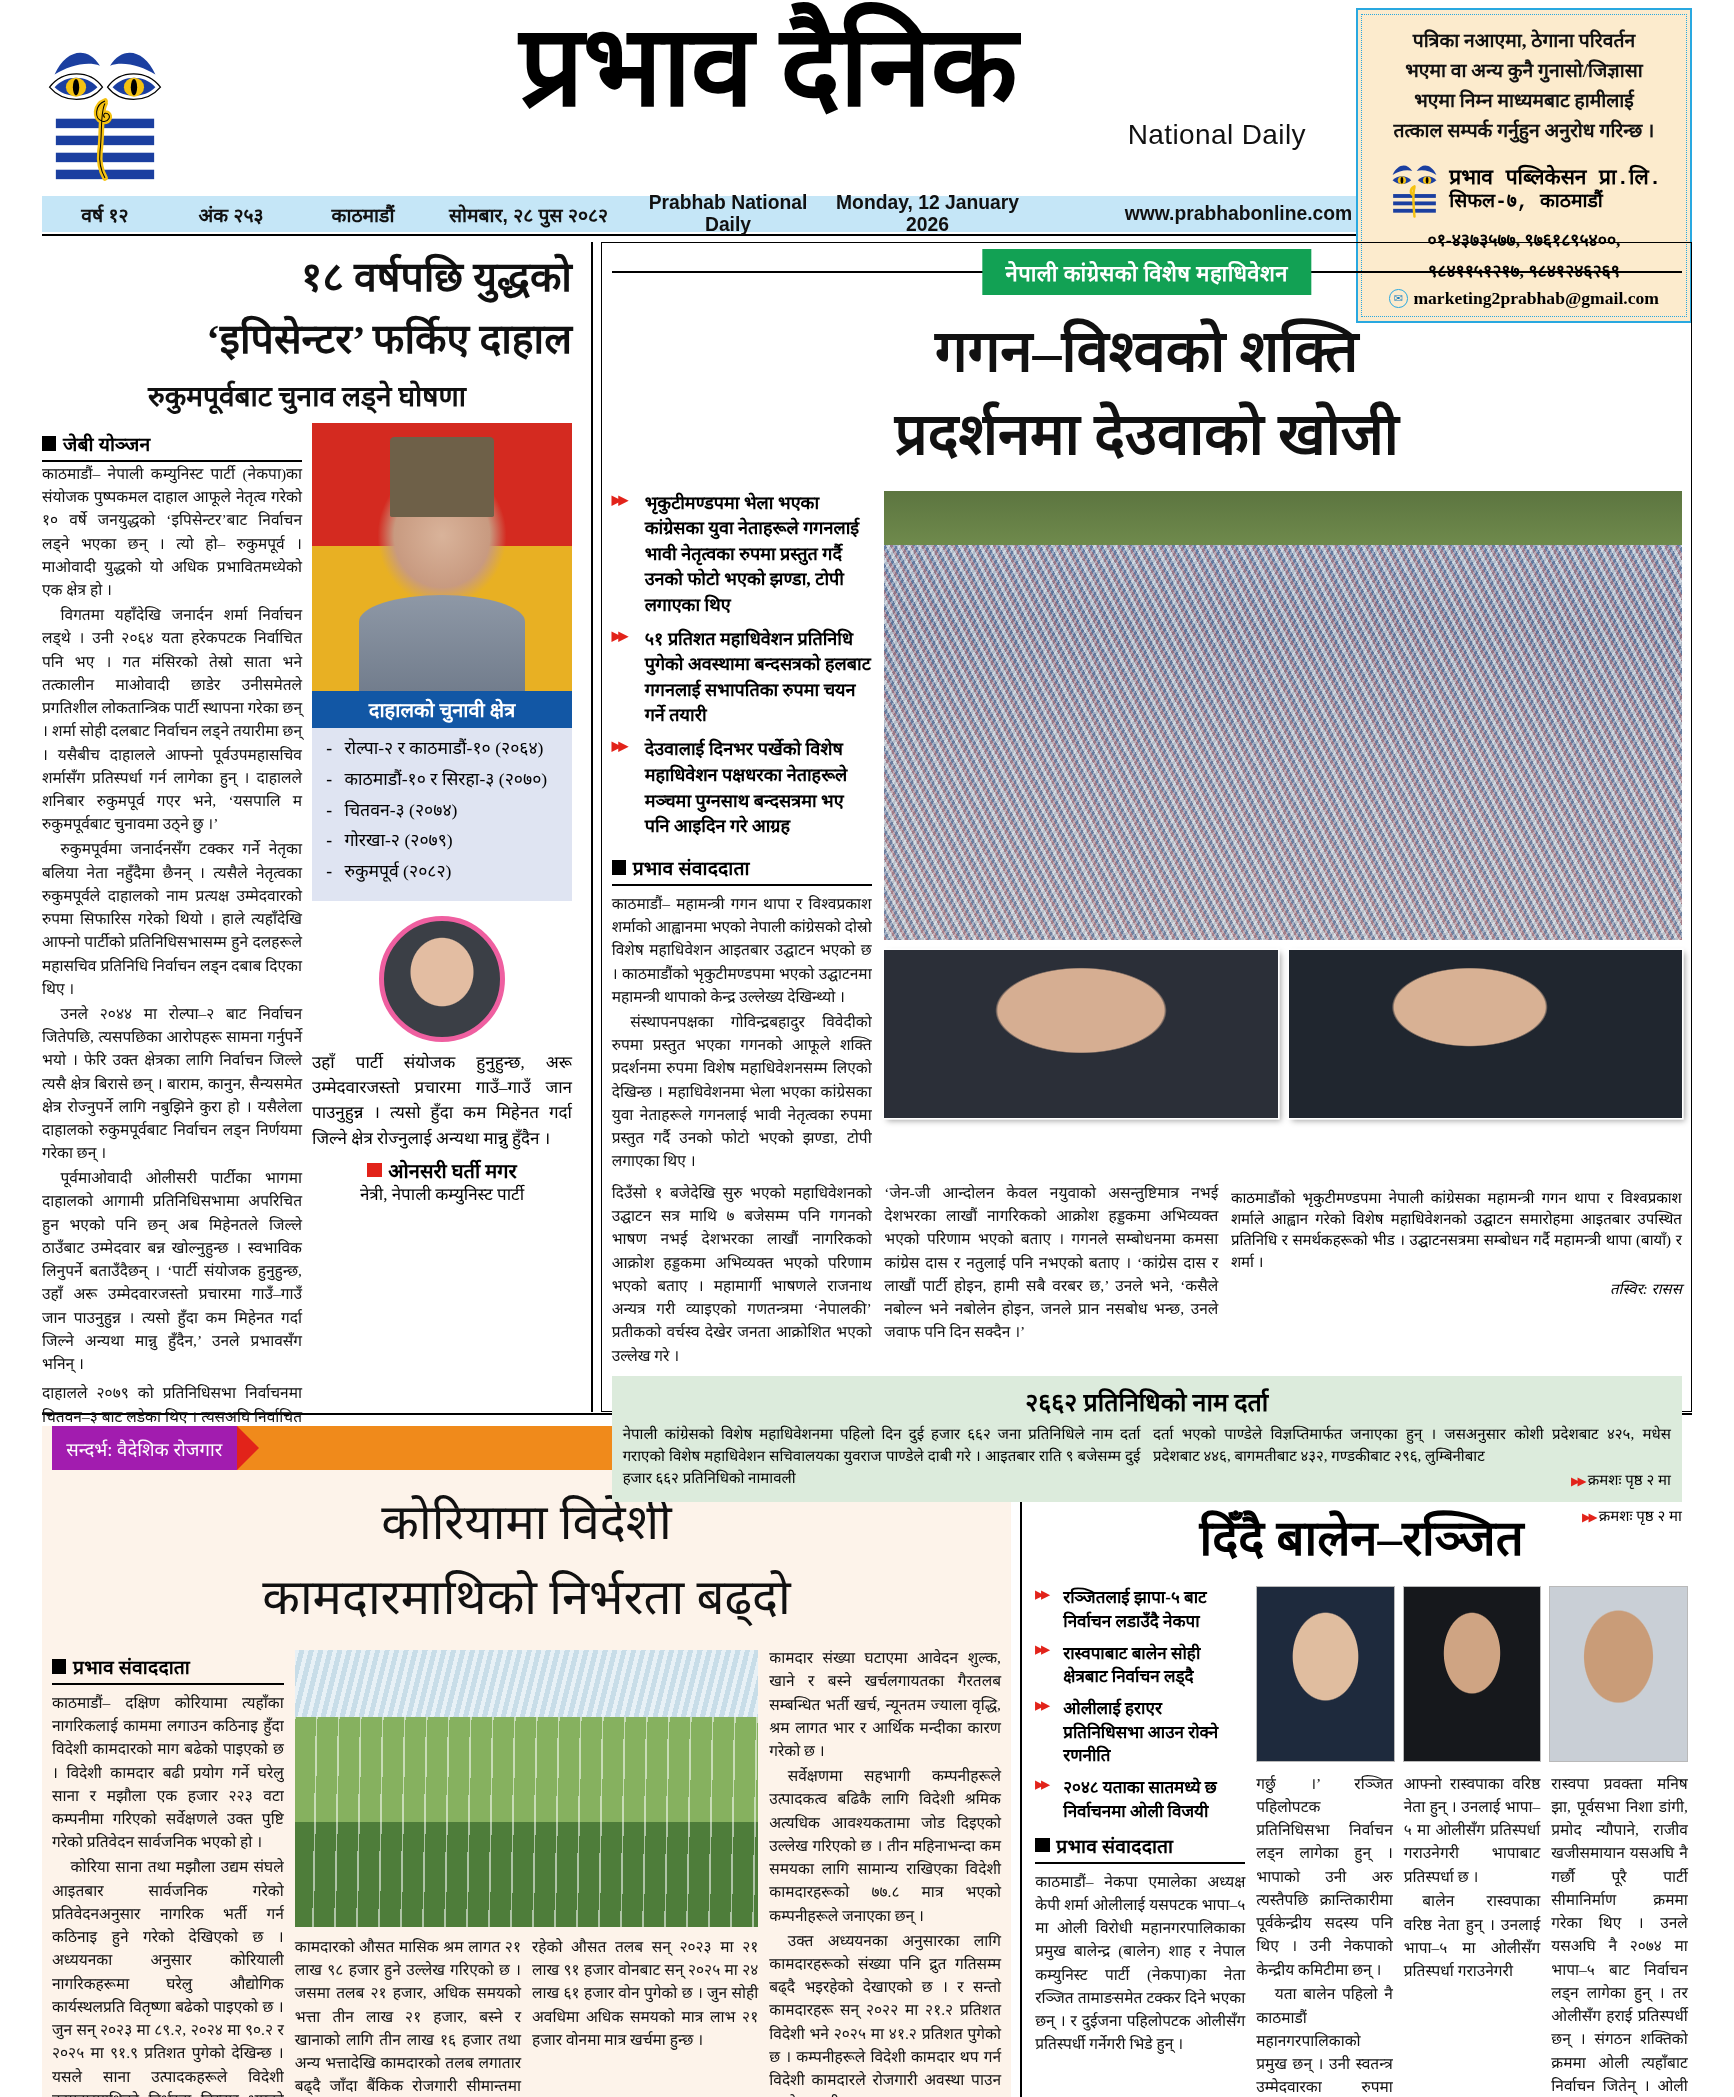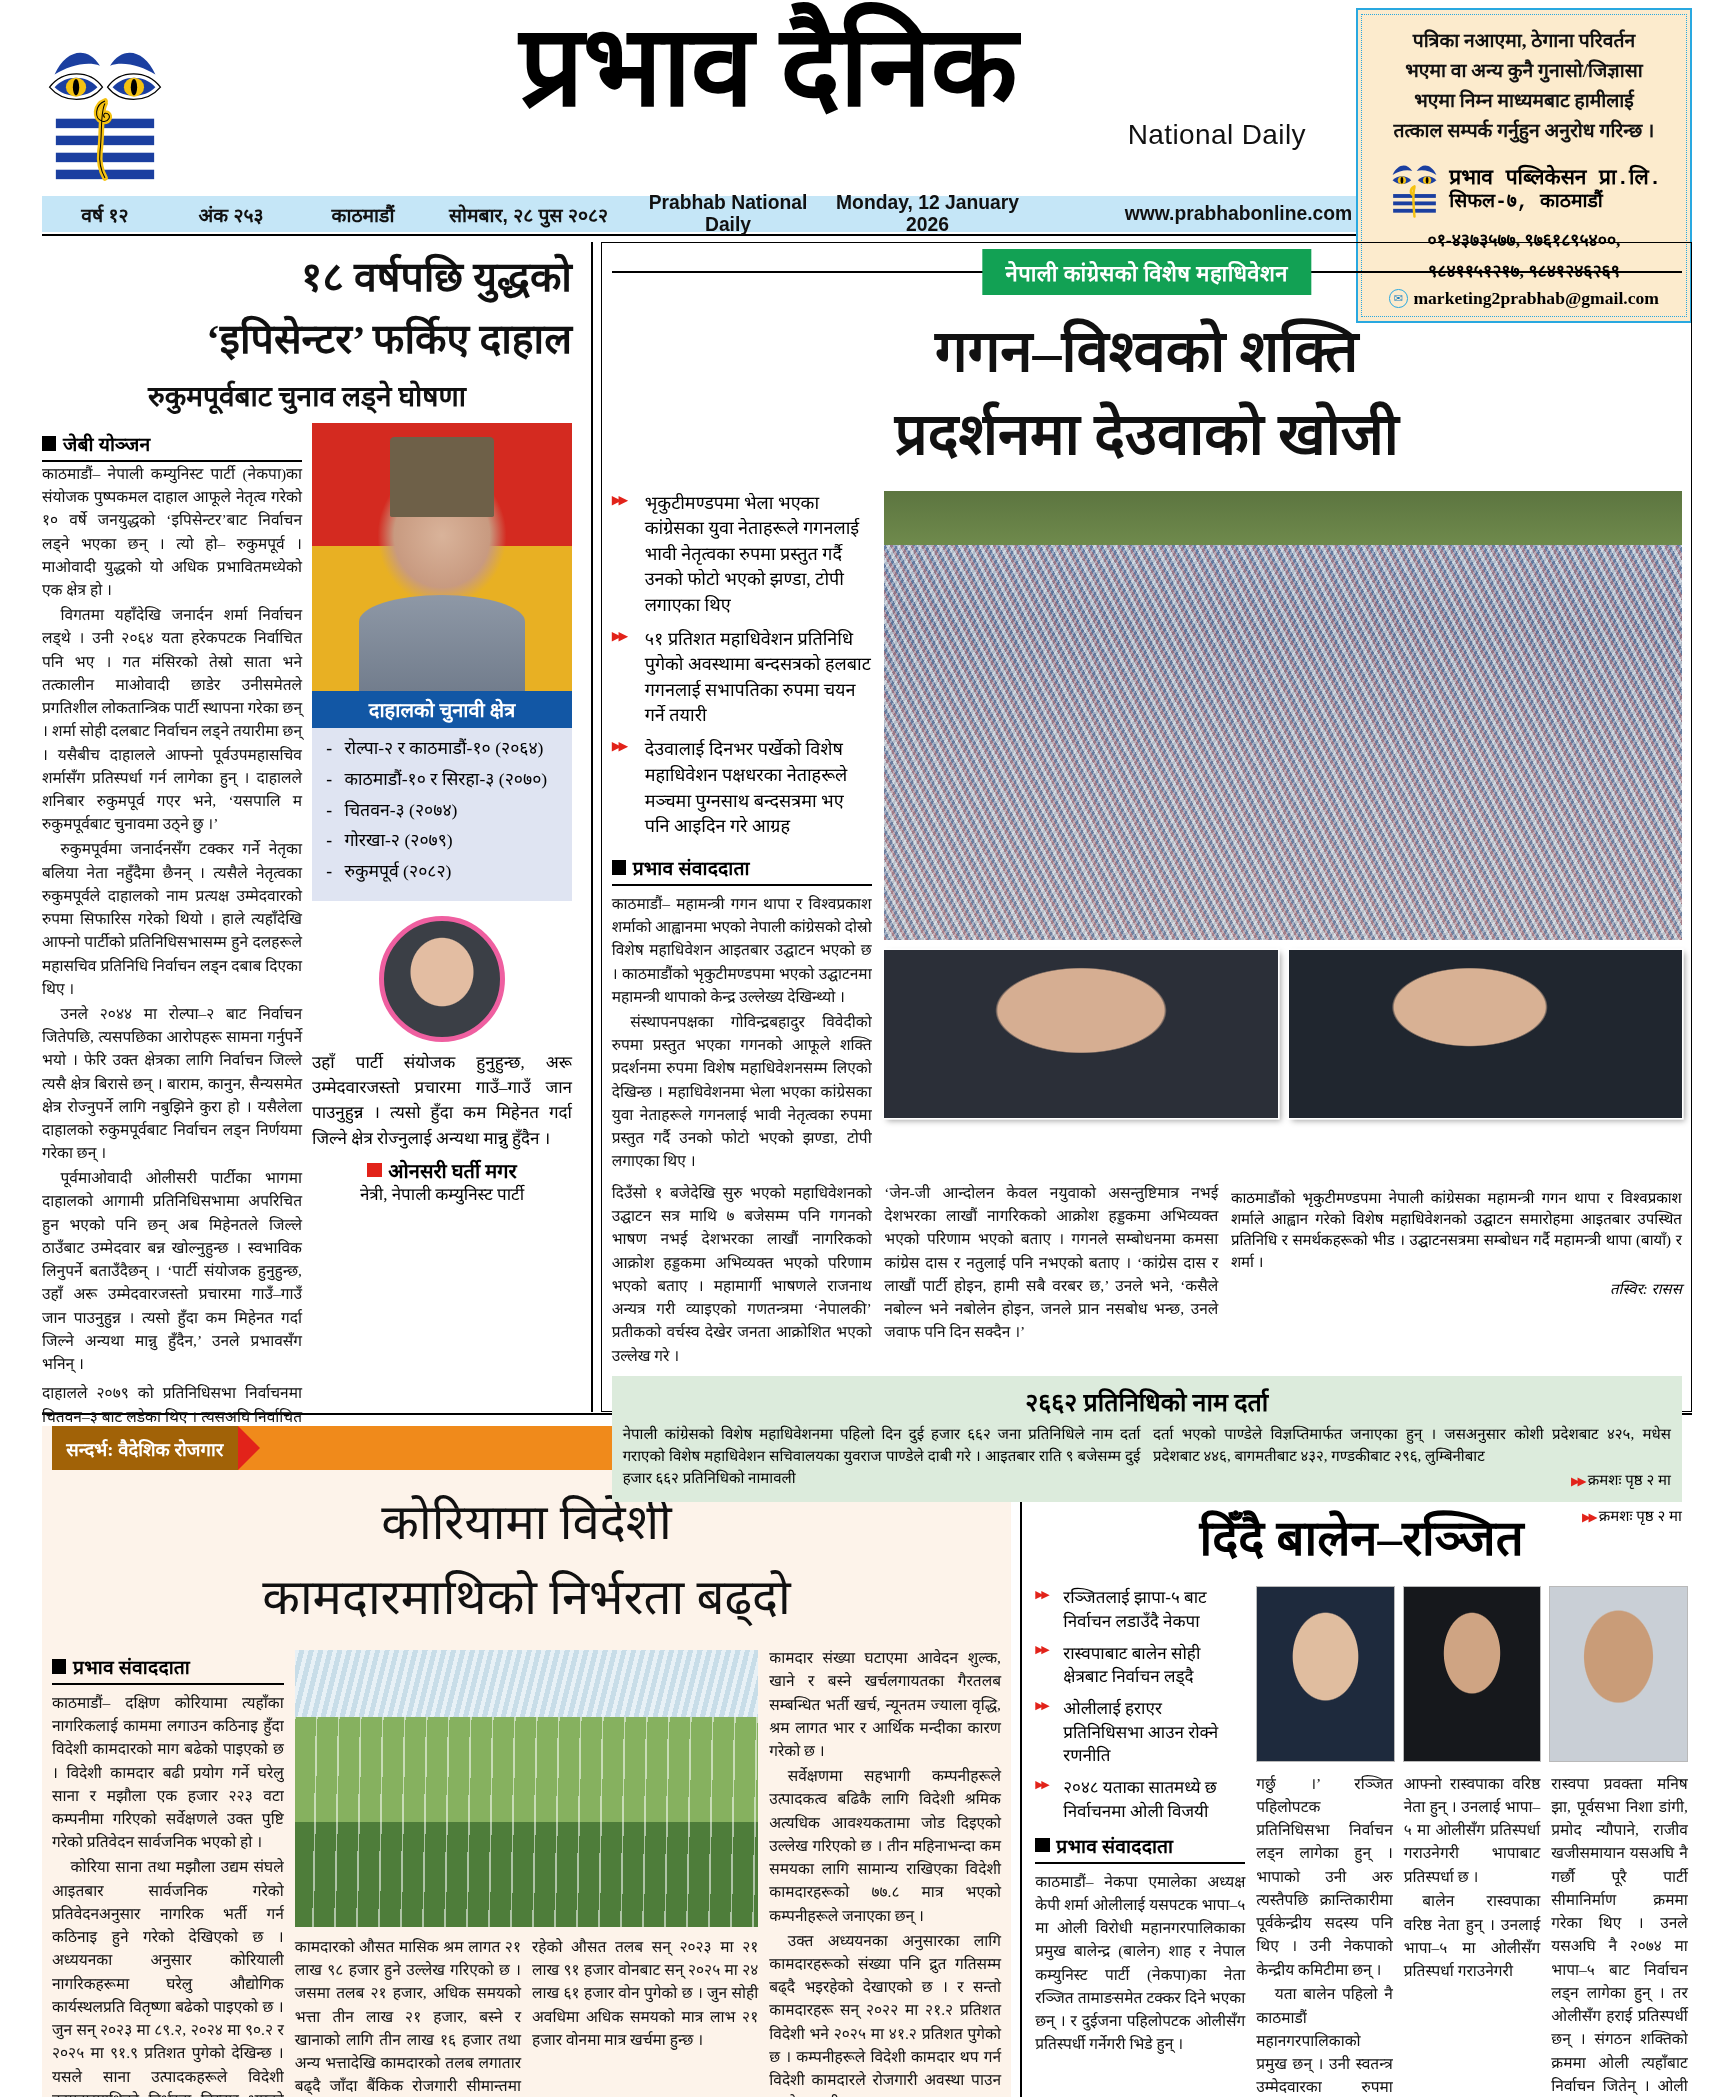--- a/index.html
+++ b/index.html
@@ -118,21 +118,21 @@
     padding:7.6px 23.5px; letter-spacing:0.4px; z-index:2;
   }
   .main-head {
     font-size:58px; font-weight:bold; line-height:1.34; text-align:center;
     margin:17.6px 0 17px; color:#111;
   }
   .main-grid { display:flex; gap:12.6px; }
   .mg-left { flex:0 0 260px; }
   .mg-right { flex:1 1 auto; }
   .bullets { margin:0; padding:0; list-style:none; }
-  .bullets li { font-size:18px; line-height:1.42; margin-bottom:8.4px; padding-left:33px; position:relative; }
+  .bullets li { font-size:18px; line-height:1.42; margin-bottom:8.4px; padding-left:33px; position:relative;font-weight:bold; }
   .bullets li::before {
     content:"\25B6\25B6"; position:absolute; left:0; top:0.8px; color:#e2231a;
     font-size:12.6px; letter-spacing:-2.9px;
   }
   .crowd-photo { width:100%; height:449px;
     background:
       repeating-linear-gradient(122deg, rgba(255,255,255,.32) 0 2.1px, rgba(0,0,0,.06) 2.1px 4.6px),
       repeating-linear-gradient(63deg, rgba(219,60,60,.30) 0 2.9px, rgba(40,70,140,.30) 2.9px 5.9px, rgba(250,250,250,.45) 5.9px 9.2px),
       linear-gradient(#8fa7c0, #7e93ad 30%, #90a0b4 60%, #9aa7b6);
     position:relative; overflow:hidden; }
@@ -154,21 +154,21 @@
   .cont-line { text-align:right; font-size:15px; margin-top:2.5px; }
   .cont-line .mark { color:#e2231a; letter-spacing:-2.5px; font-size:11.7px; }
 
   
   .botsec { display:flex; margin-top:11px; height:914px; }
   .bot-left { flex:0 0 969px; background:#fdf3ea; padding:0 10px 8.4px; }
   .bot-vdiv { flex:0 0 1.7px; background:#000; margin:0 9.2px; }
   .bot-right { flex:1 1 auto; padding:0 4.2px; }
 
   .ribbon { display:flex; height:44px; margin-bottom:4.2px; }
-  .ribbon-red { background:#a16207; color:#fff; font-size:18.5px; font-weight:bold;
+  .ribbon-red { background:#a21caf; color:#fff; font-size:18.5px; font-weight:normal;
      display:flex; align-items:center; padding:0 14.3px; position:relative; }
   .ribbon-red::after { content:""; position:absolute; right:-22px; top:0; border-left:22px solid #e2231a;
      border-top:22px solid transparent; border-bottom:22px solid transparent; }
   .ribbon-orange { flex:1 1 auto; background:#f08a1b; }
 
   .bot-head {
     font-size:49px; font-weight:normal; line-height:1.34; text-align:center;
     margin:20px 0 16px; color:#111;
   }
   .bot-grid { display:flex; gap:11px; }

